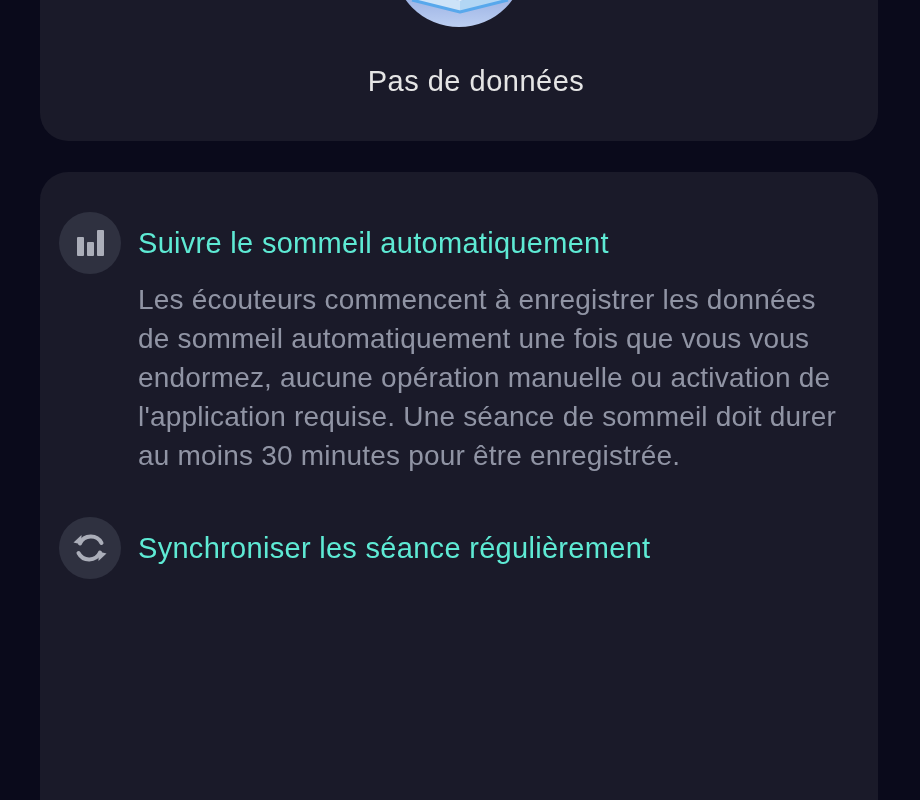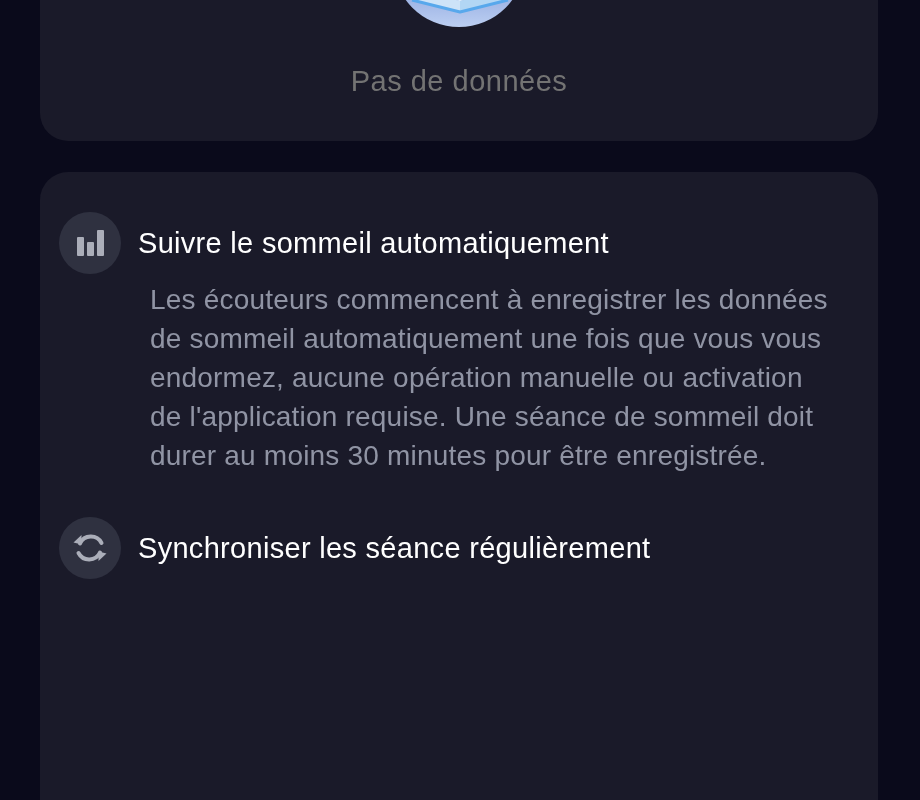--- a/index.html
+++ b/index.html
@@ -36,24 +36,24 @@
     position: absolute;
     left: 50%;
     transform: translateX(-50%);
     top: 93px;
     width: 136px;
     height: 136px;
   }
   .no-data-label {
     position: absolute;
     top: 265px;
-    left: 0;
+    left: 17px;
     width: 100%;
     text-align: center;
-    color: #737373;
+    color: #e5e5e5;
     font-size: 29px;
     letter-spacing: 0.5px;
   }
   .feature {
     display: flex;
     align-items: flex-start;
     gap: 17px;
   }
   .feature + .feature {
     margin-top: 42px;
@@ -67,27 +67,27 @@
     display: grid;
     place-items: center;
   }
   .feature-text {
     width: 703px;
   }
   .feature-title {
     margin: 0;
     font-size: 29px;
     font-weight: 400;
-    color: #ffffff;
+    color: #5eead4;
     line-height: 62px;
     letter-spacing: 0.3px;
     white-space: nowrap;
   }
   .feature-body {
-    margin: 6px 0 0 12px;
+    margin: 6px 0 0 0;
     font-size: 28px;
     color: #9094a4;
     line-height: 39px;
     letter-spacing: 0.2px;
   }
 </style>
 </head>
 <body>
 
 <div class="screen">

